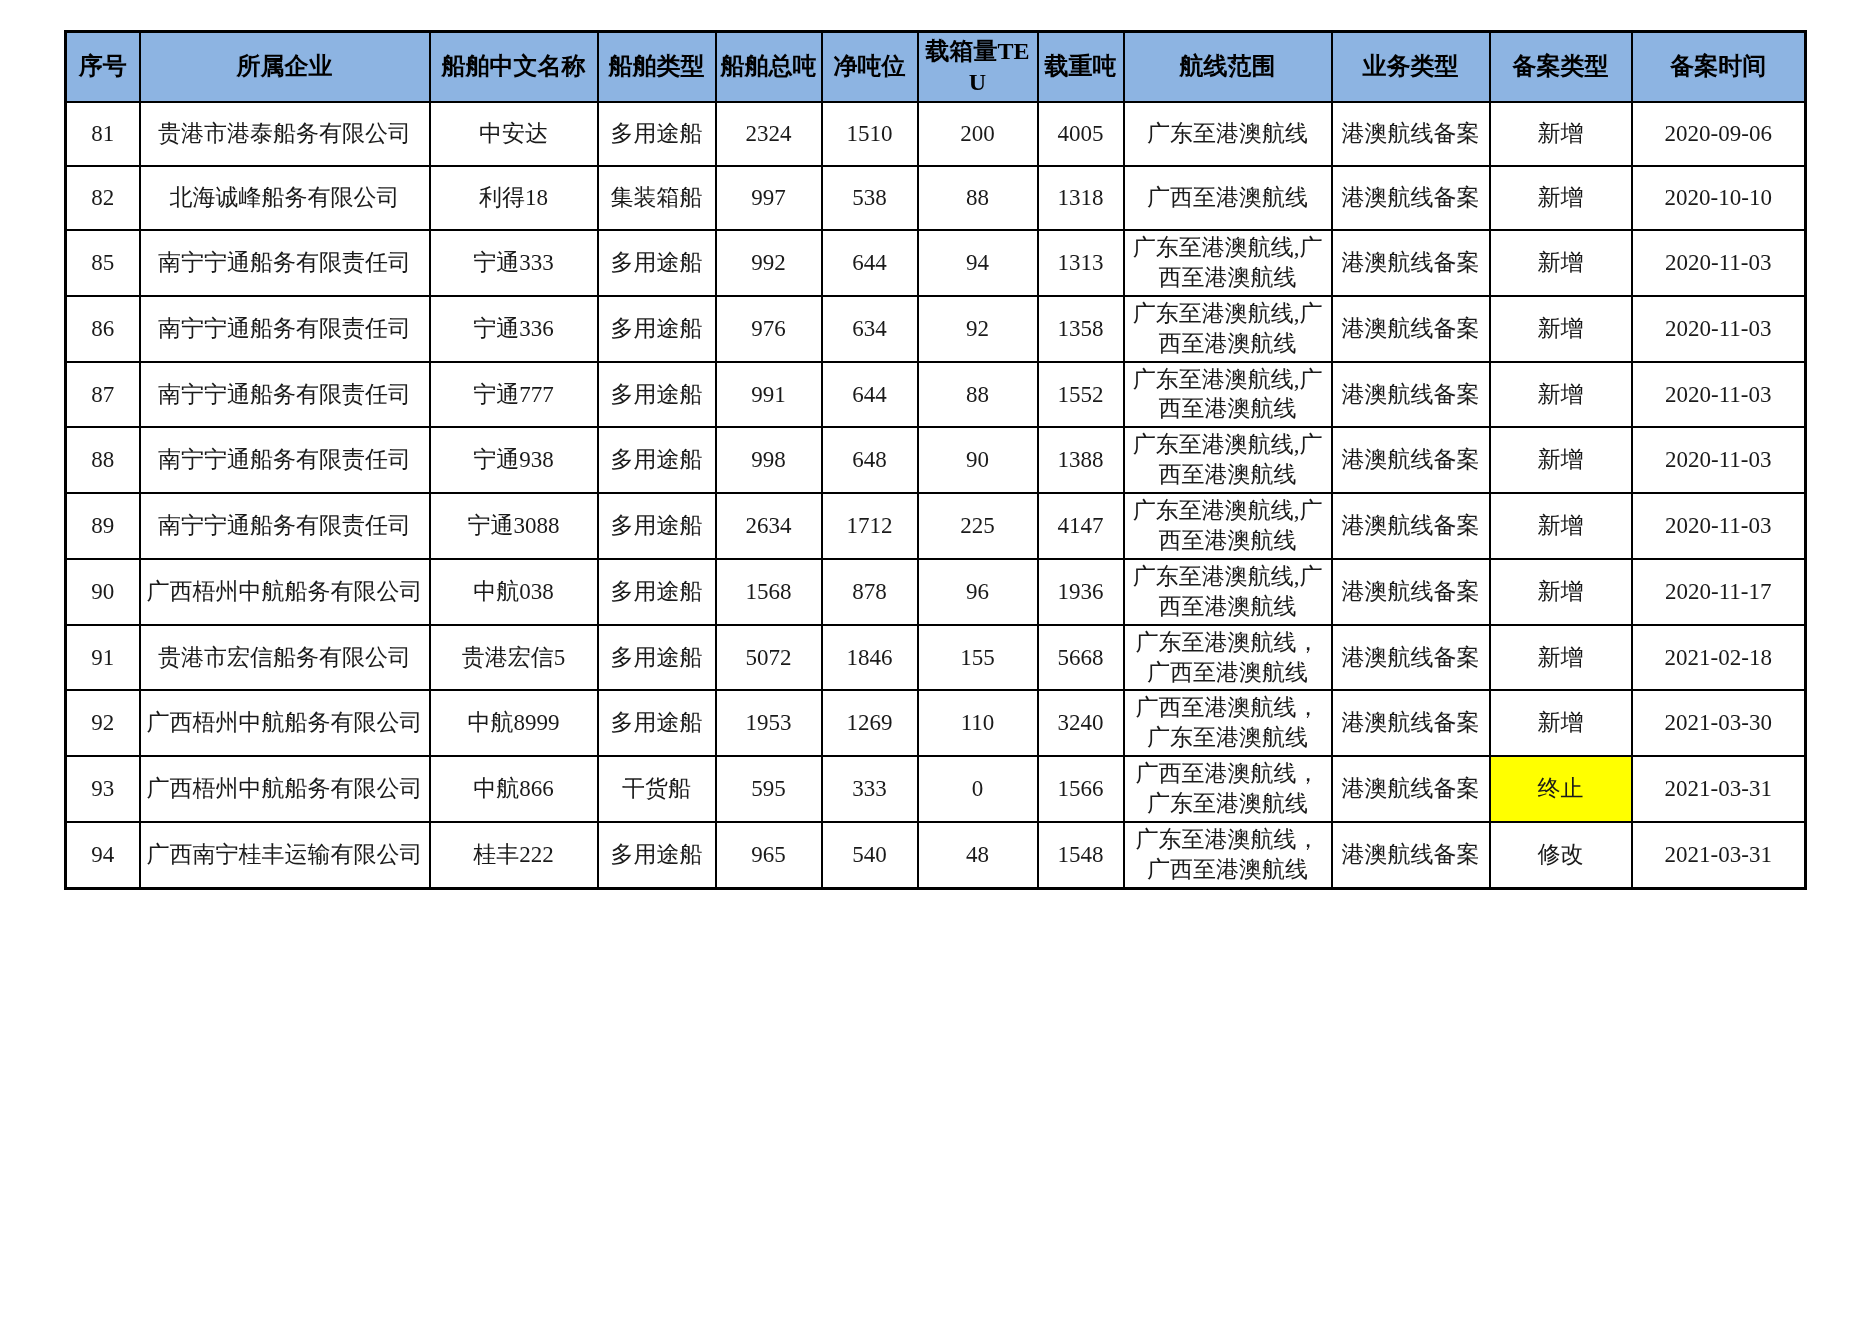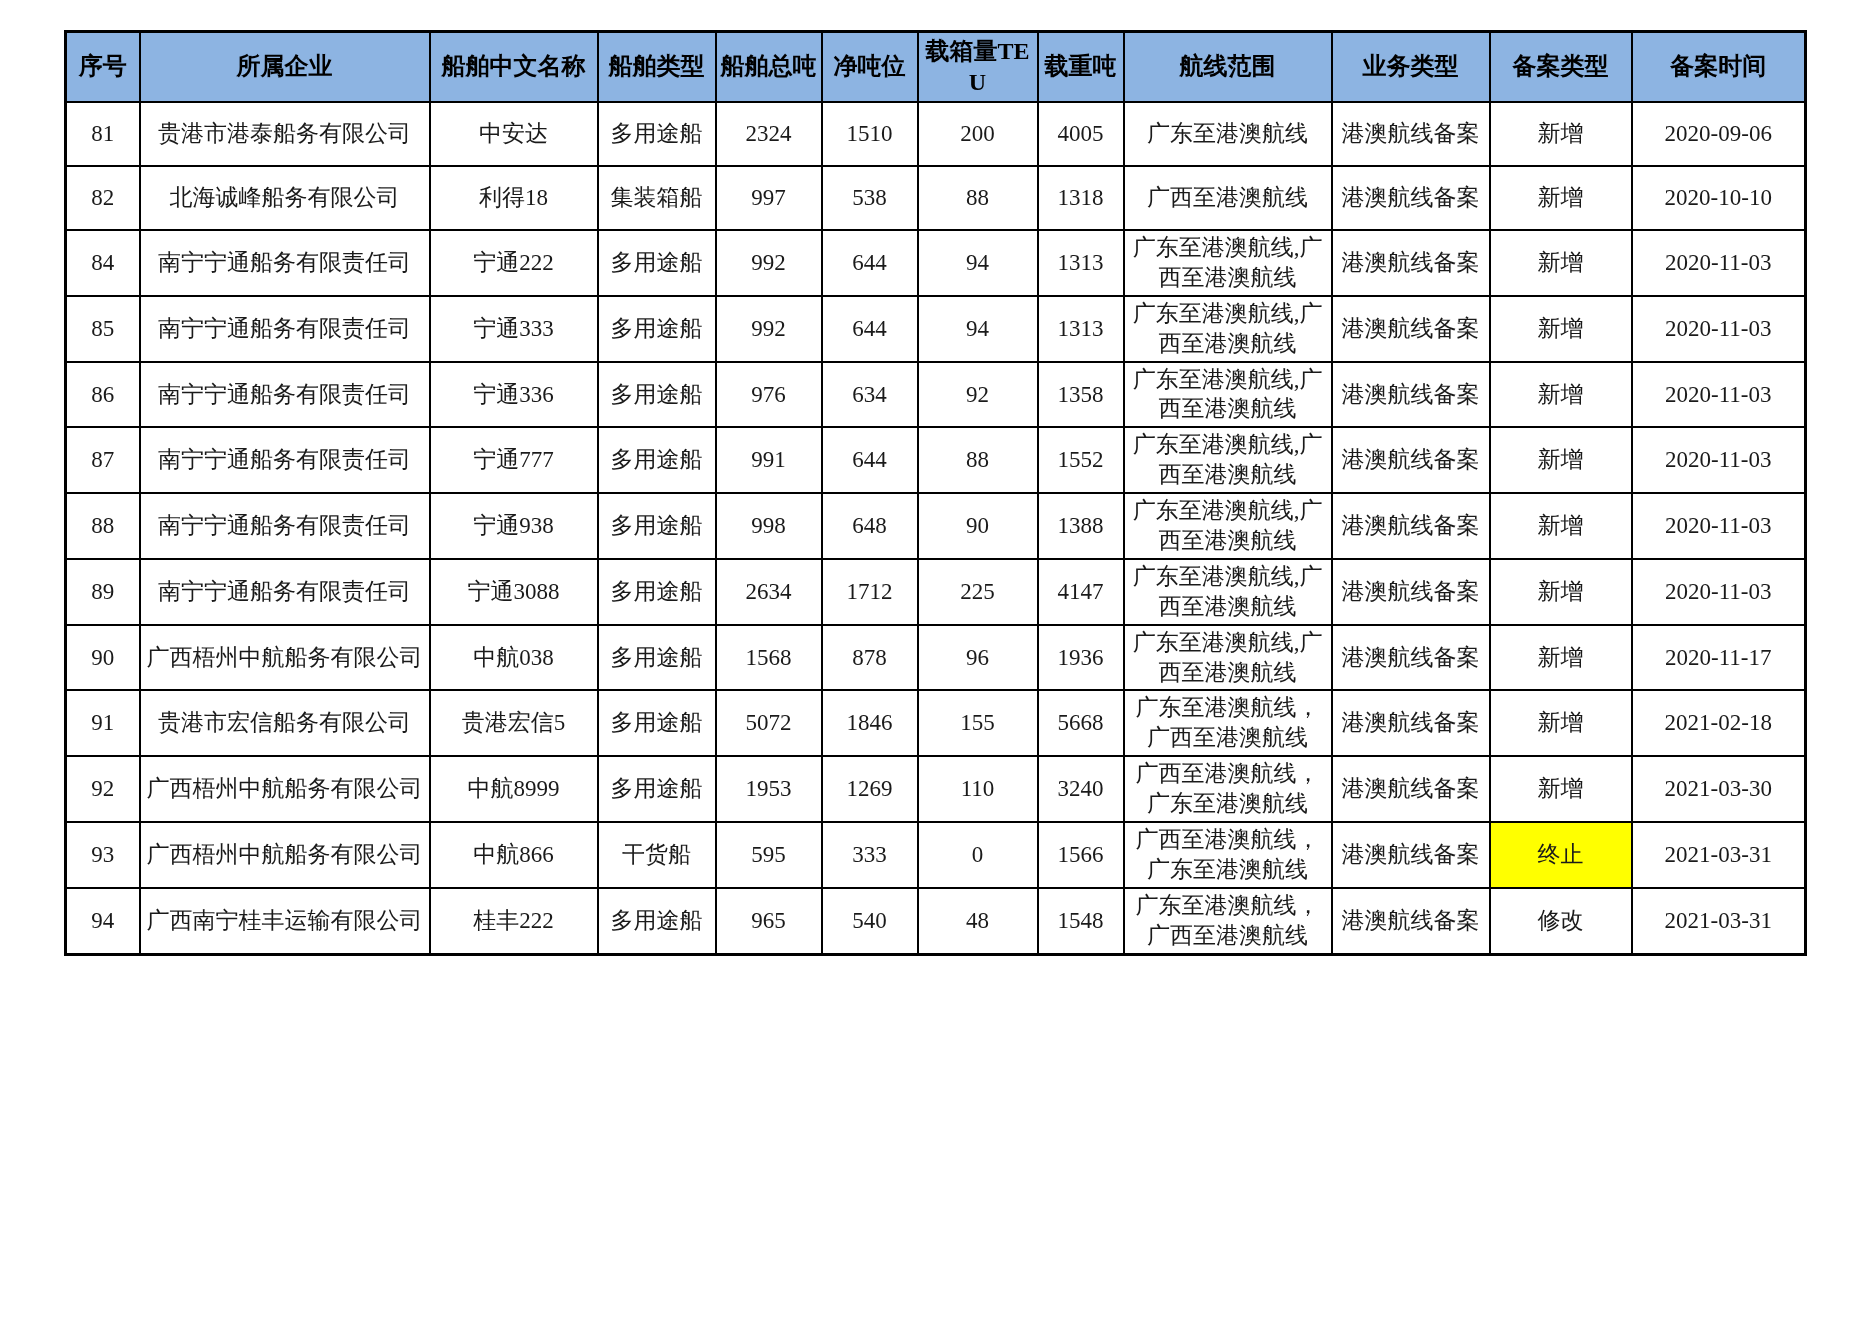--- a/index.html
+++ b/index.html
@@ -114,34 +114,20 @@
     <td>538</td>
     <td>88</td>
     <td>1318</td>
     <td>广西至港澳航线</td>
     <td>港澳航线备案</td>
     <td>新增</td>
     <td>2020-10-10</td>
   </tr>
 
 
-  <tr>
-    <td>84</td>
-    <td>南宁宁通船务有限责任司</td>
-    <td>宁通222</td>
-    <td>多用途船</td>
-    <td>992</td>
-    <td>644</td>
-    <td>94</td>
-    <td>1313</td>
-    <td>广东至港澳航线,广西至港澳航线</td>
-    <td>港澳航线备案</td>
-    <td>新增</td>
-    <td>2020-11-03</td>
-  </tr>
 
   <tr>
     <td>85</td>
     <td>南宁宁通船务有限责任司</td>
     <td>宁通333</td>
     <td>多用途船</td>
     <td>992</td>
     <td>644</td>
     <td>94</td>
     <td>1313</td>

